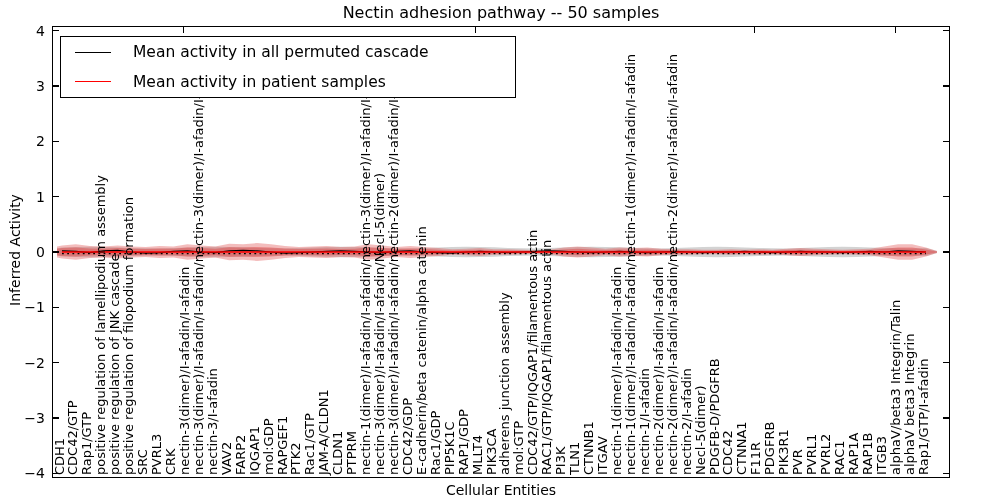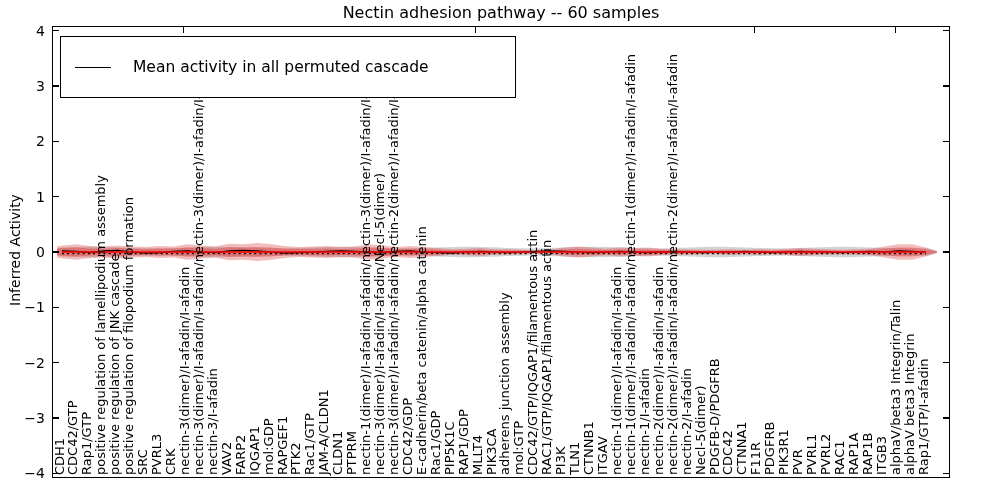--- a/index.html
+++ b/index.html
@@ -26,21 +26,21 @@
           display:flex;flex-direction:column;justify-content:space-evenly;}
   .legend-row{display:flex;align-items:center;height:28px;}
   .legend-line{width:36px;border-top:1.6px solid #000;margin-left:14px;flex:0 0 auto;}
   .legend-text{margin-left:22px;font-size:15.5px;color:#000;white-space:nowrap;}
 </style>
 </head>
 <body>
 
 <div class="fig">
 
-  <div class="title">Nectin adhesion pathway -- 60 samples</div>
+  <div class="title">Nectin adhesion pathway -- 50 samples</div>
 
   <div class="ylabel-wrap">
     <span>Inferred Activity</span>
   </div>
 
   <div class="plot-svg" id="plot-svg">
 <svg width="898" height="452" viewBox="52 26 898 452" xmlns="http://www.w3.org/2000/svg">
   <path d="M57.0,248.2L62.0,247.6L75.9,247.0L89.9,246.8L103.8,246.9L117.7,247.3L131.7,247.9L145.6,248.3L159.5,248.4L173.5,248.1L187.4,247.6L201.4,247.0L215.3,246.8L229.2,246.9L243.2,247.3L257.1,247.9L271.0,248.3L285.0,248.4L298.9,248.1L312.8,247.5L326.8,247.0L340.7,246.7L354.6,246.9L368.6,247.3L382.5,247.9L396.5,248.3L410.4,248.4L424.3,248.1L438.3,247.5L452.2,247.0L466.1,246.7L480.1,246.9L494.0,247.3L507.9,247.9L521.9,248.3L535.8,248.4L549.7,248.1L563.7,247.5L577.6,247.0L591.5,246.7L605.5,246.9L619.4,247.3L633.4,247.9L647.3,248.3L661.2,248.4L675.2,248.1L689.1,247.5L703.0,247.0L717.0,246.7L730.9,246.9L744.8,247.4L758.8,247.9L772.7,248.3L786.6,248.4L800.6,248.0L814.5,247.5L828.5,247.0L842.4,246.7L856.3,246.9L870.3,247.4L884.2,247.9L898.1,248.3L912.1,248.4L926.0,248.0L937.0,250.9L937.0,253.1L926.0,256.0L912.1,255.6L898.1,255.7L884.2,256.1L870.3,256.6L856.3,257.1L842.4,257.3L828.5,257.0L814.5,256.5L800.6,256.0L786.6,255.6L772.7,255.7L758.8,256.1L744.8,256.6L730.9,257.1L717.0,257.3L703.0,257.0L689.1,256.5L675.2,255.9L661.2,255.6L647.3,255.7L633.4,256.1L619.4,256.7L605.5,257.1L591.5,257.3L577.6,257.0L563.7,256.5L549.7,255.9L535.8,255.6L521.9,255.7L507.9,256.1L494.0,256.7L480.1,257.1L466.1,257.3L452.2,257.0L438.3,256.5L424.3,255.9L410.4,255.6L396.5,255.7L382.5,256.1L368.6,256.7L354.6,257.1L340.7,257.3L326.8,257.0L312.8,256.5L298.9,255.9L285.0,255.6L271.0,255.7L257.1,256.1L243.2,256.7L229.2,257.1L215.3,257.2L201.4,257.0L187.4,256.4L173.5,255.9L159.5,255.6L145.6,255.7L131.7,256.1L117.7,256.7L103.8,257.1L89.9,257.2L75.9,257.0L62.0,256.4L57.0,255.8Z" fill="rgba(130,130,130,0.35)" stroke="none"></path>
   <path d="M57.0,246.4L62.0,245.4L75.9,244.3L89.9,245.9L103.8,246.5L117.7,245.4L131.7,246.5L145.6,247.0L159.5,245.9L173.5,246.5L187.4,244.3L201.4,245.4L215.3,246.5L229.2,243.7L243.2,244.3L257.1,243.1L271.0,244.3L285.0,245.9L298.9,247.0L312.8,246.5L326.8,245.9L340.7,247.0L354.6,246.5L368.6,244.3L382.5,245.4L396.5,247.0L410.4,245.9L424.3,247.0L438.3,248.1L452.2,249.2L466.1,248.7L480.1,248.1L494.0,249.2L507.9,249.2L521.9,249.8L535.8,250.3L549.7,249.8L563.7,247.6L577.6,246.5L591.5,247.6L605.5,248.7L619.4,247.6L633.4,248.1L647.3,247.6L661.2,248.7L675.2,249.2L689.1,249.2L703.0,249.8L717.0,249.8L730.9,249.2L744.8,249.8L758.8,249.2L772.7,249.8L786.6,248.7L800.6,248.1L814.5,248.7L828.5,249.2L842.4,249.8L856.3,249.2L870.3,248.7L884.2,246.5L898.1,244.3L912.1,244.3L926.0,247.6L937.0,250.9L937.0,253.1L926.0,256.4L912.1,259.7L898.1,259.7L884.2,257.5L870.3,255.3L856.3,254.8L842.4,254.2L828.5,254.8L814.5,255.3L800.6,255.9L786.6,255.3L772.7,254.2L758.8,254.8L744.8,254.2L730.9,254.8L717.0,254.2L703.0,254.2L689.1,254.8L675.2,254.8L661.2,255.3L647.3,256.4L633.4,255.9L619.4,256.4L605.5,255.3L591.5,256.4L577.6,257.5L563.7,256.4L549.7,254.2L535.8,253.7L521.9,254.2L507.9,254.8L494.0,254.8L480.1,255.9L466.1,255.3L452.2,254.8L438.3,255.9L424.3,257.0L410.4,258.1L396.5,257.0L382.5,258.6L368.6,259.7L354.6,257.5L340.7,257.0L326.8,258.1L312.8,257.5L298.9,257.0L285.0,258.1L271.0,259.7L257.1,260.9L243.2,259.7L229.2,260.3L215.3,257.5L201.4,258.6L187.4,259.7L173.5,257.5L159.5,258.1L145.6,257.0L131.7,257.5L117.7,258.6L103.8,257.5L89.9,258.1L75.9,259.7L62.0,258.6L57.0,257.6Z" fill="rgba(224,80,80,0.38)" stroke="none"></path>
   <path d="M57.0,248.7L62.0,248.1L75.9,247.5L89.9,248.5L103.8,248.8L117.7,248.1L131.7,248.8L145.6,249.1L159.5,248.5L173.5,248.8L187.4,247.5L201.4,248.1L215.3,248.8L229.2,247.2L243.2,247.5L257.1,246.9L271.0,247.5L285.0,248.5L298.9,249.1L312.8,248.8L326.8,248.5L340.7,249.1L354.6,248.8L368.6,247.5L382.5,248.1L396.5,249.1L410.4,248.5L424.3,249.1L438.3,249.8L452.2,250.4L466.1,250.1L480.1,249.8L494.0,250.4L507.9,250.4L521.9,250.7L535.8,251.0L549.7,250.7L563.7,249.4L577.6,248.8L591.5,249.4L605.5,250.1L619.4,249.4L633.4,249.8L647.3,249.4L661.2,250.1L675.2,250.4L689.1,250.4L703.0,250.7L717.0,250.7L730.9,250.4L744.8,250.7L758.8,250.4L772.7,250.7L786.6,250.1L800.6,249.8L814.5,250.1L828.5,250.4L842.4,250.7L856.3,250.4L870.3,250.1L884.2,248.8L898.1,247.5L912.1,247.5L926.0,249.4L937.0,251.4L937.0,252.6L926.0,254.6L912.1,256.5L898.1,256.5L884.2,255.2L870.3,253.9L856.3,253.6L842.4,253.3L828.5,253.6L814.5,253.9L800.6,254.2L786.6,253.9L772.7,253.3L758.8,253.6L744.8,253.3L730.9,253.6L717.0,253.3L703.0,253.3L689.1,253.6L675.2,253.6L661.2,253.9L647.3,254.6L633.4,254.2L619.4,254.6L605.5,253.9L591.5,254.6L577.6,255.2L563.7,254.6L549.7,253.3L535.8,253.0L521.9,253.3L507.9,253.6L494.0,253.6L480.1,254.2L466.1,253.9L452.2,253.6L438.3,254.2L424.3,254.9L410.4,255.5L396.5,254.9L382.5,255.9L368.6,256.5L354.6,255.2L340.7,254.9L326.8,255.5L312.8,255.2L298.9,254.9L285.0,255.5L271.0,256.5L257.1,257.1L243.2,256.5L229.2,256.8L215.3,255.2L201.4,255.9L187.4,256.5L173.5,255.2L159.5,255.5L145.6,254.9L131.7,255.2L117.7,255.9L103.8,255.2L89.9,255.5L75.9,256.5L62.0,255.9L57.0,255.3Z" fill="rgba(222,60,60,0.42)" stroke="none"></path>
@@ -151,16 +151,21 @@
       <div class="tick" style="left: 895px; top: 27.4px; width: 1.3px; height: 6px;"></div>
     </div>
 
   <div class="frame"></div>
 
   <div class="legend">
     <div class="legend-row">
       <div class="legend-line" id="legend-line-0" style="border-top-color: rgb(0, 0, 0);"></div>
       <div class="legend-text">Mean activity in all permuted cascade</div>
     </div>
+    <div class="legend-row">
+      <div class="legend-line" id="legend-line-1" style="border-top-color: rgb(255, 0, 0);"></div>
+      <div class="legend-text">Mean activity in patient samples</div>
+    </div>
   </div>
 
+  <div class="xlabel">Cellular Entities</div>
 
 </div>
 
 </body></html>

